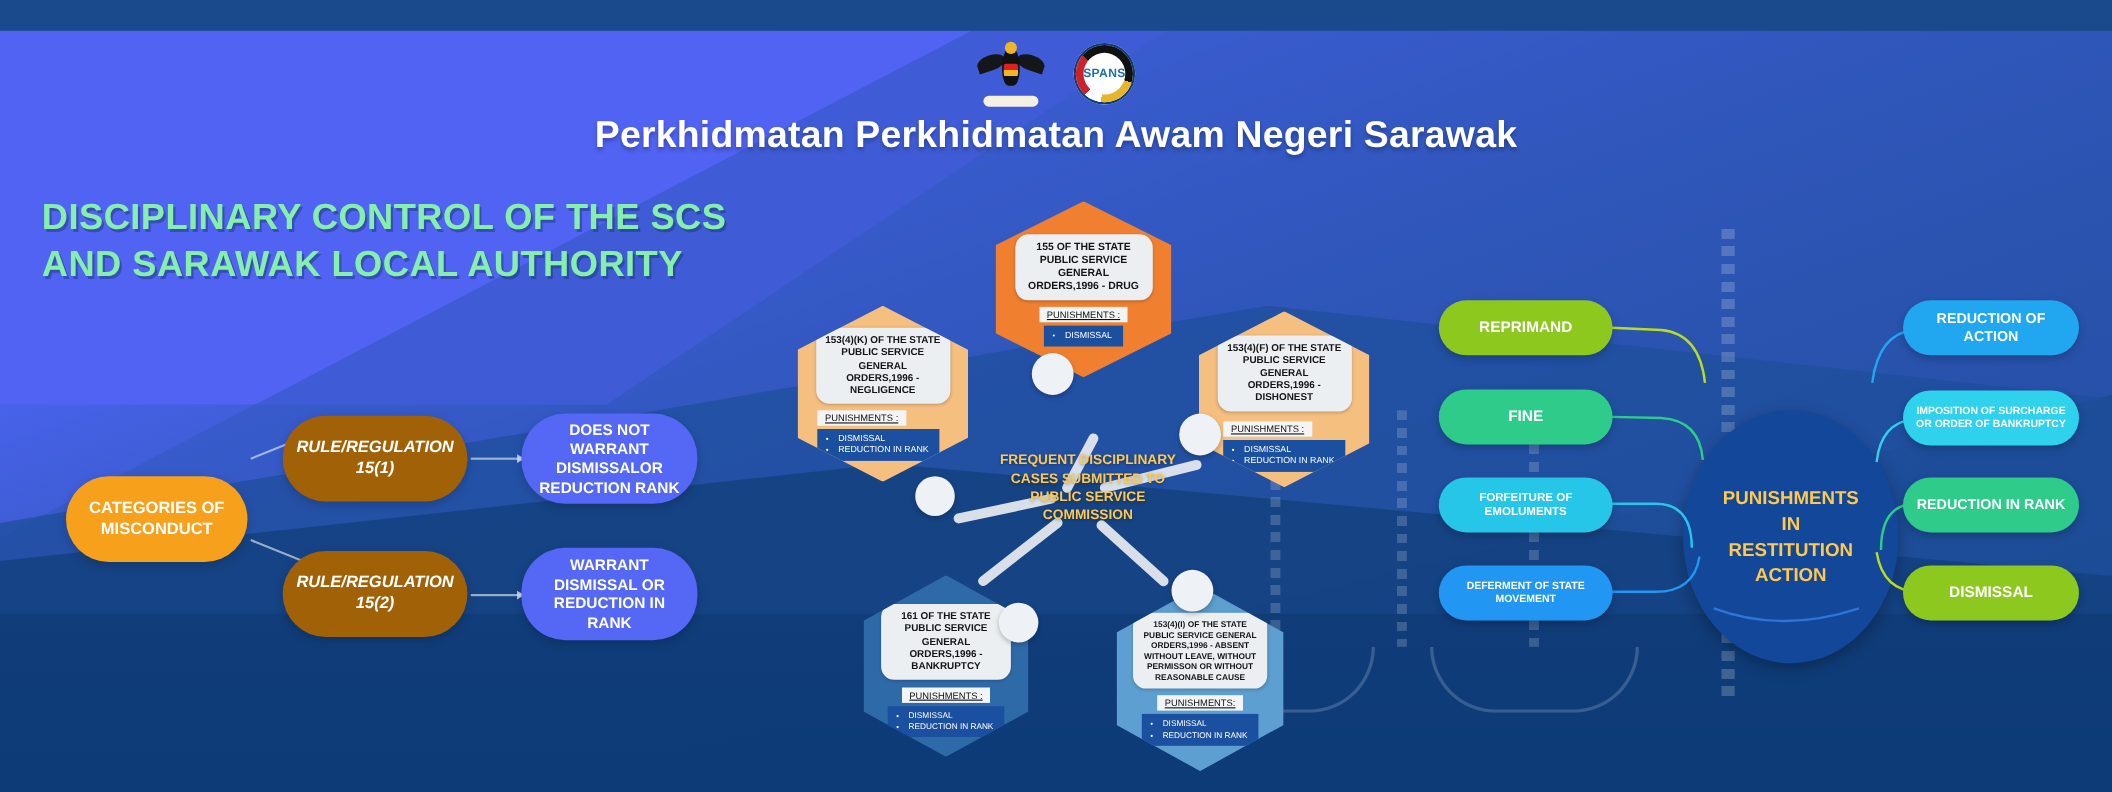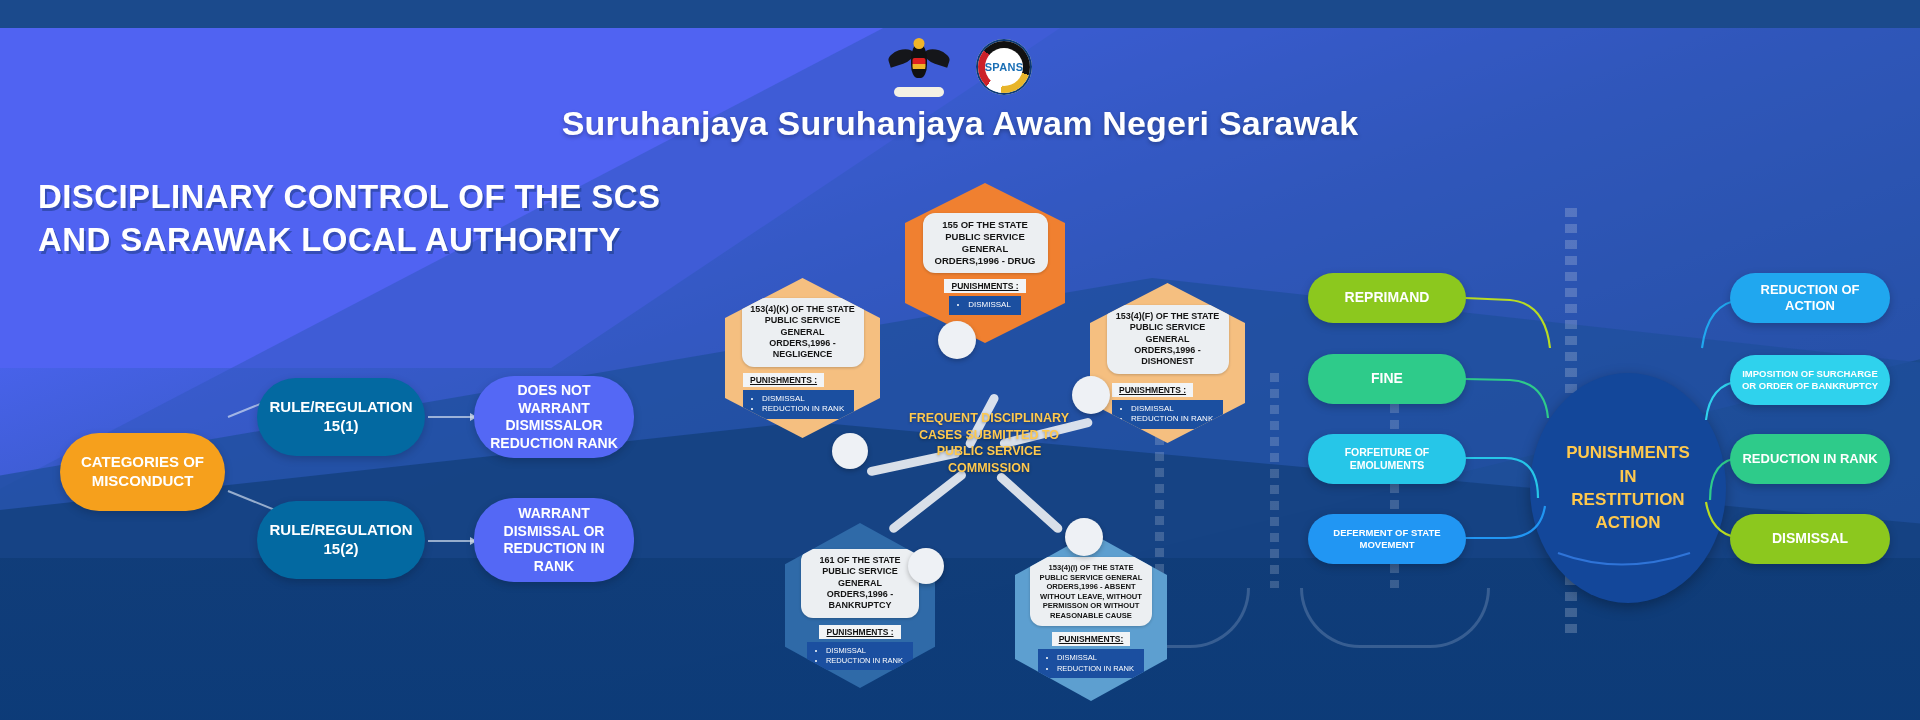--- a/index.html
+++ b/index.html
@@ -54,47 +54,47 @@
   .spans .ring1 { position:absolute; inset:2px; border-radius:50%;
      background: conic-gradient(#111 0 30%, #e8b52a 30% 52%, #ffffff 52% 62%, #cc2229 62% 86%, #111 86% 100%); }
   .spans .ring2 { position:absolute; inset:9px; border-radius:50%; background:#fff; }
   .spans .txt { position:absolute; inset:0; display:flex; align-items:center; justify-content:center;
      font-size:11px; font-weight:bold; color:#1a6fb5; letter-spacing:.3px; }
   .site-title { margin-top:6px; font-size:34px; font-weight:bold; color:#ffffff;
      letter-spacing:.2px; text-shadow:0 2px 4px rgba(0,0,0,.28); }
 
   
   .headline { position:absolute; left:38px; top:148px; width:640px; }
-  .headline div { font-size:33px; font-weight:bold; color:#ffffff; line-height:1.30;
+  .headline div { font-size:33px; font-weight:bold; color:#86efac; line-height:1.30;
      letter-spacing:.4px; text-shadow:2px 3px 0 rgba(20,50,110,.45); }
 
   
   .pill { position:absolute; display:flex; align-items:center; justify-content:center;
      text-align:center; color:#fff; border-radius:40px; font-weight:bold; line-height:1.25;
      box-shadow:0 3px 9px rgba(0,0,0,.18); }
   .p-orange { background:#f6a01c; }
-  .p-red { background:#0369a1; }
+  .p-red { background:#a16207;font-style:italic; }
   .p-blue { background:#5468f5; }
   .connector { position:absolute; height:2px; background:rgba(220,230,245,.65); }
   .connector::after { content:""; position:absolute; right:-1px; top:-3px;
      border-left:7px solid rgba(220,230,245,.8); border-top:4px solid transparent;
      border-bottom:4px solid transparent; }
 
   
   .hex { position:absolute; display:flex; flex-direction:column; align-items:center;
      clip-path: polygon(50% 0%, 100% 25%, 100% 75%, 50% 100%, 0 75%, 0 25%);
      padding:12px 10px; }
   .h-orange { background:#f08030; }
   .h-peach  { background:#f5bf80; }
   .h-steel  { background:#2f6aa8; }
   .h-lblue  { background:#5d9fd0; }
   .hex-title { background:#eceff2; color:#141414; border-radius:12px;
      padding:6px 8px; text-align:center; font-weight:bold; line-height:1.26;
      box-shadow:0 1px 3px rgba(0,0,0,.2); }
-  .pun-label { margin-top:6px; background:#f2f4f6; color:#111; font-weight:bold;
+  .pun-label { margin-top:6px; background:#f2f4f6; color:#111; font-weight:normal;
      padding:2px 7px; text-decoration:underline; display:inline-block; }
   .pun-list { margin-top:3px; background:#1b4fa0; color:#fff; padding:4px 10px 4px 8px;
      text-align:left; }
   .pun-list li { list-style:disc; margin-left:11px; line-height:1.35; }
   .node-dot { position:absolute; background:#eef1f5; border-radius:50%;
      box-shadow:0 2px 5px rgba(0,0,0,.25); }
   .spoke { position:absolute; background:#e9edf2; height:9px; border-radius:5px;
      transform-origin:0 50%; opacity:.92; }
   .center-label { position:absolute; text-align:center; color:#ffc94d; font-weight:bold;
      line-height:1.32; text-shadow:0 1px 3px rgba(0,0,0,.35); }
@@ -135,21 +135,21 @@
           <div class="head"></div>
         <div class="shield"></div>
           <div class="scroll"></div>
       </div>
       <div class="spans">
         <div class="ring1"></div>
           <div class="ring2"></div>
         <div class="txt">SPANS</div>
       </div>
     </div>
-    <div class="site-title">Suruhanjaya Suruhanjaya Awam Negeri Sarawak</div>
+    <div class="site-title">Perkhidmatan Perkhidmatan Awam Negeri Sarawak</div>
   </div>
 
   <div class="headline">
     <div>DISCIPLINARY CONTROL OF THE SCS</div>
     <div>AND SARAWAK LOCAL AUTHORITY</div>
   </div>
 
   <div class="pill p-orange" style="left:60px; top:405px; width:165px; height:78px; font-size:15px; padding:0 10px;">CATEGORIES OF MISCONDUCT</div>
 
   <div class="connector" style="left:228px; top:388px; width:60px; transform:rotate(-22deg); transform-origin:0 50%;"></div>

